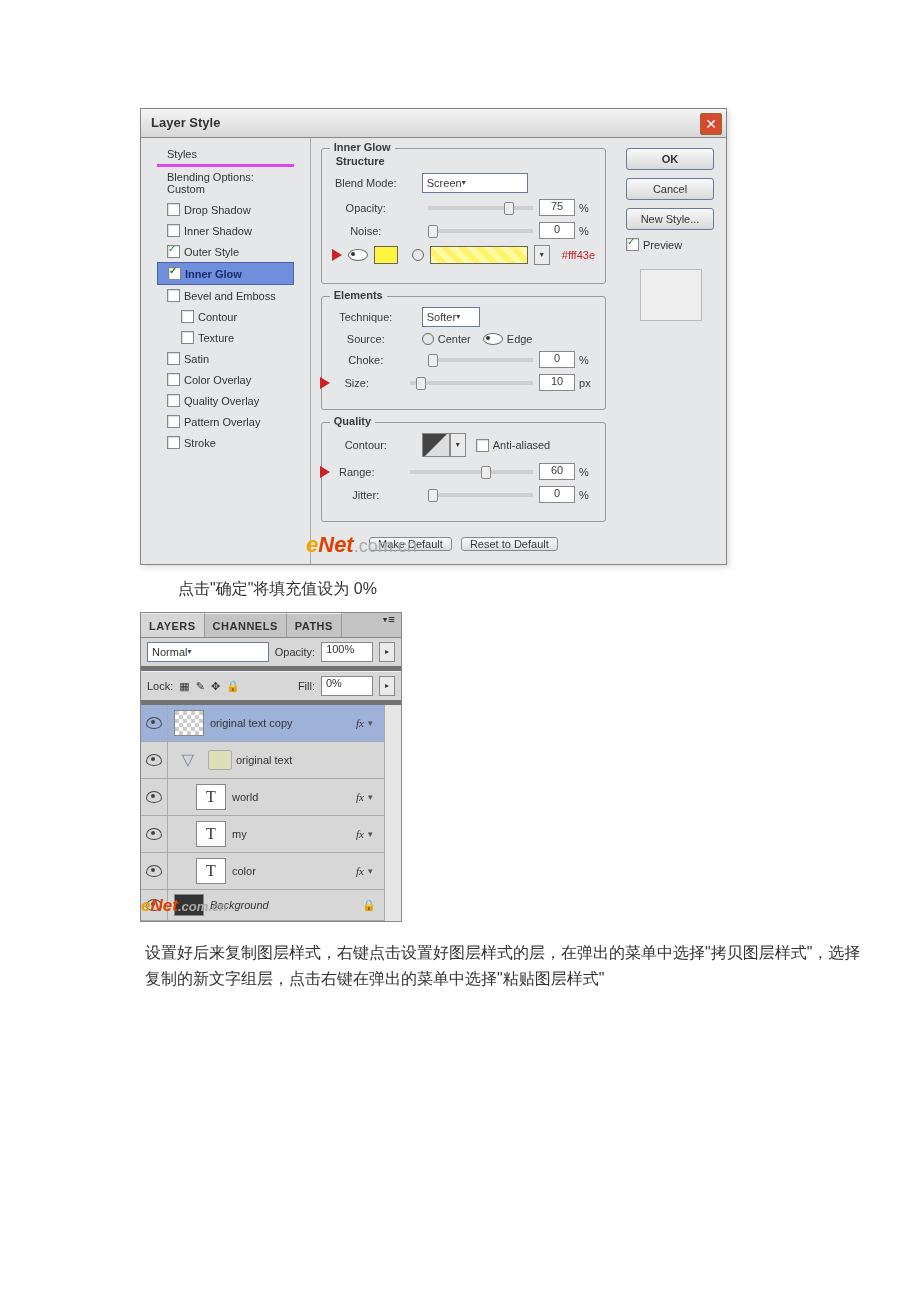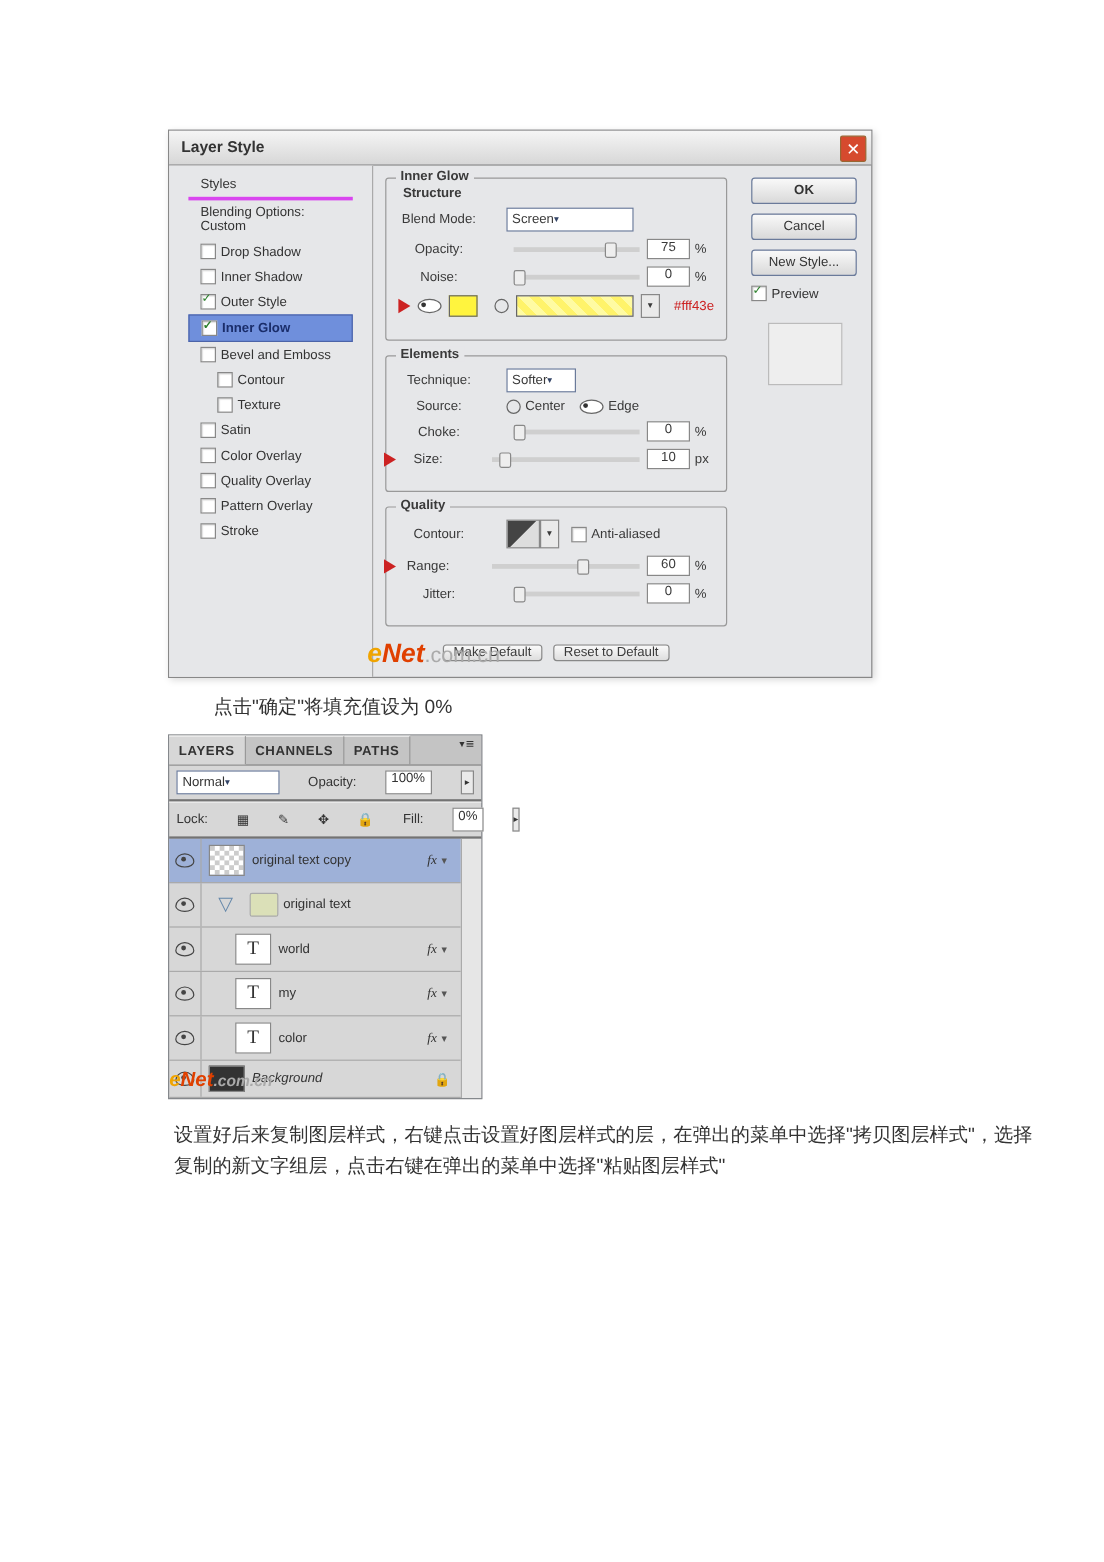--- a/index.html
+++ b/index.html
@@ -39,21 +39,21 @@
 .watermark-enet{position:absolute;left:165px;bottom:6px;font-size:22px;font-weight:bold;color:#bbb;font-style:italic}
 .watermark-enet .e{color:#f0a400}
 .watermark-enet .net{color:#e04000}
 .watermark-enet .ext{color:#aaa;font-size:18px;font-style:normal;font-weight:normal}
 .para1{margin:14px 0 12px 178px;font-size:16px}
 .layers-panel{margin-left:140px;width:260px;border:1px solid #85888c;background:#d7d7d7;font-size:11px;color:#333}
 .lp-tabs{display:flex;align-items:flex-start;background:#c4c4c4;border-bottom:1px solid #888}
 .lp-tab{padding:6px 8px 5px;font-weight:bold;letter-spacing:.5px;border-right:1px solid #999;border-top:1px solid #eee}
 .lp-tab.active{background:#d7d7d7}
 .lp-menu{margin-left:auto;padding:0 6px;font-family:monospace}
-.lp-row{display:flex;align-items:center;border-bottom:2px solid #737373;padding:4px 6px;gap:24px}
+.lp-row{display:flex;align-items:center;border-bottom:5px solid #737373;padding:4px 6px;gap:6px}
 .lp-lock{border-top:1px solid #eee}
 .lp-input{border:1px solid #888;background:#fff;height:18px;text-align:left;padding:0 4px;width:42px}
 .tri-btn{width:14px;height:18px;border:1px solid #888;background:#eaeaea;text-align:center;line-height:18px;font-size:8px}
 .lp-item{display:flex;align-items:center;border-bottom:1px solid #aaa;height:36px}
 .eye{width:26px;border-right:1px solid #aaa;height:100%;display:flex;align-items:center;justify-content:center}
 .eye-ic{width:14px;height:10px;border:1px solid #444;border-radius:50% 50% 50% 50%/60% 60% 40% 40%;position:relative}
 .eye-ic::after{content:'';position:absolute;top:2px;left:4px;width:4px;height:4px;background:#444;border-radius:50%}
 .lp-thumb{width:28px;height:24px;border:1px solid #888;margin:0 6px;background:repeating-conic-gradient(#fff 0 25%,#ccc 0 50%) 0 0/8px 8px}
 .lp-thumb.t{background:#fff;text-align:center;line-height:24px;font-family:"Times New Roman",serif;font-size:16px}
 .lp-thumb.fold{background:#d7d7d7;border:none;color:#68a;font-size:16px;text-align:center;line-height:24px}

